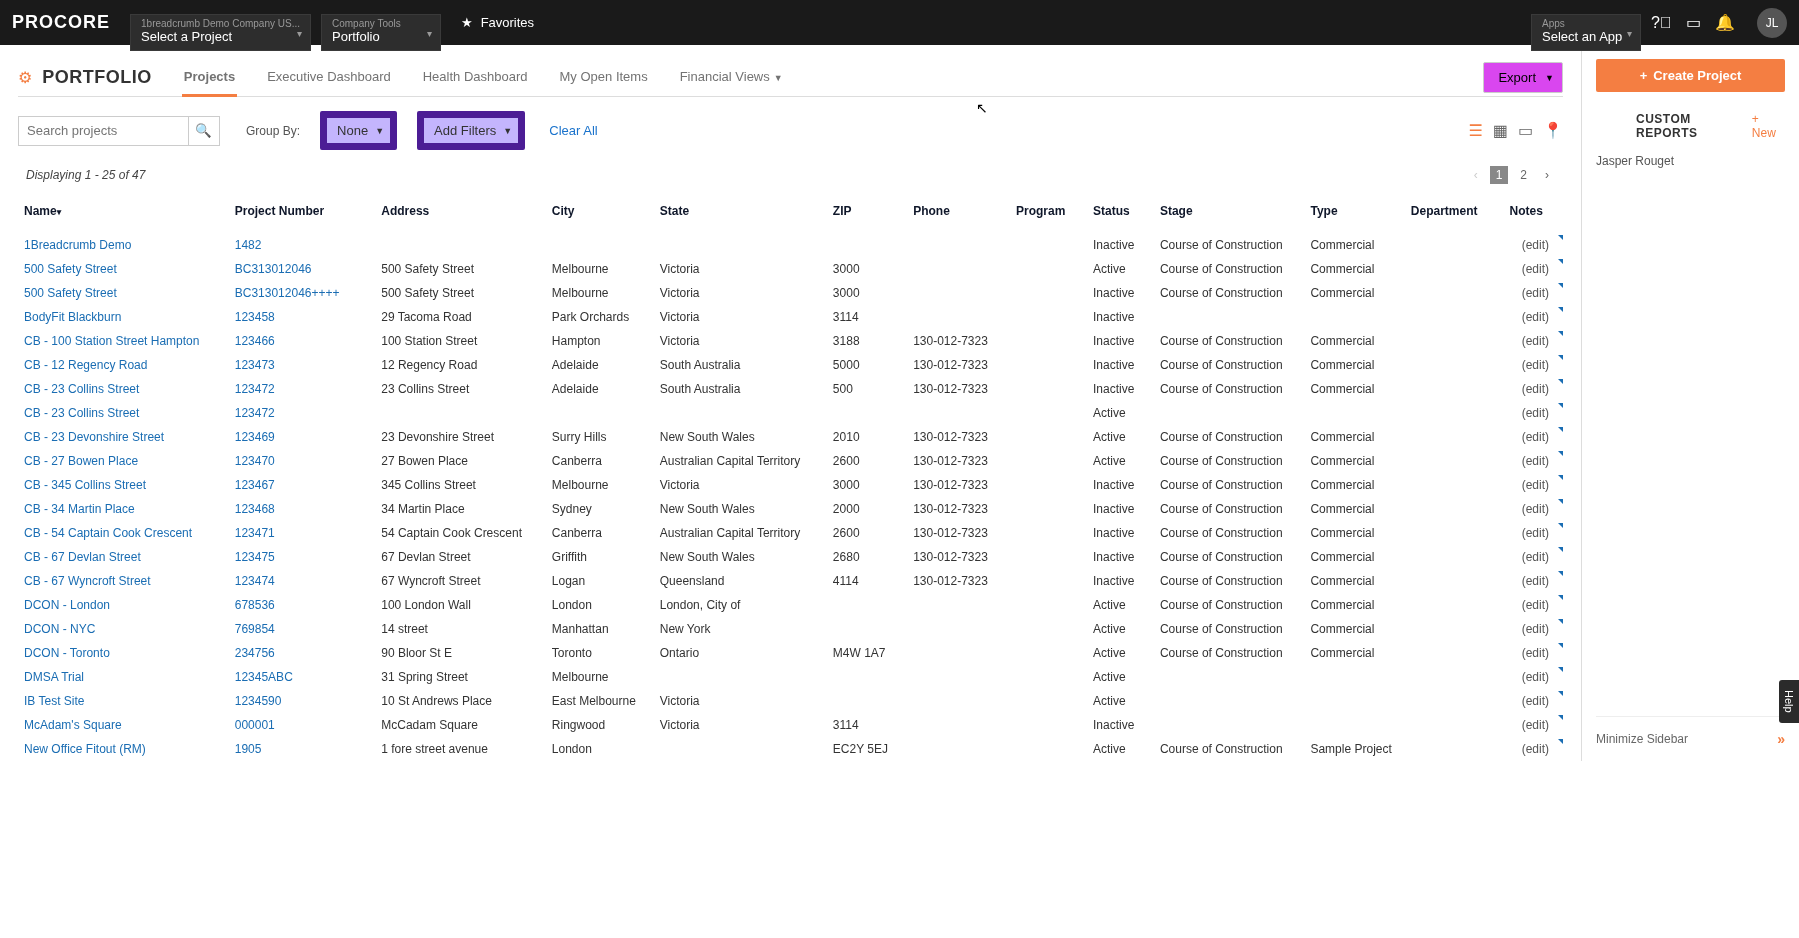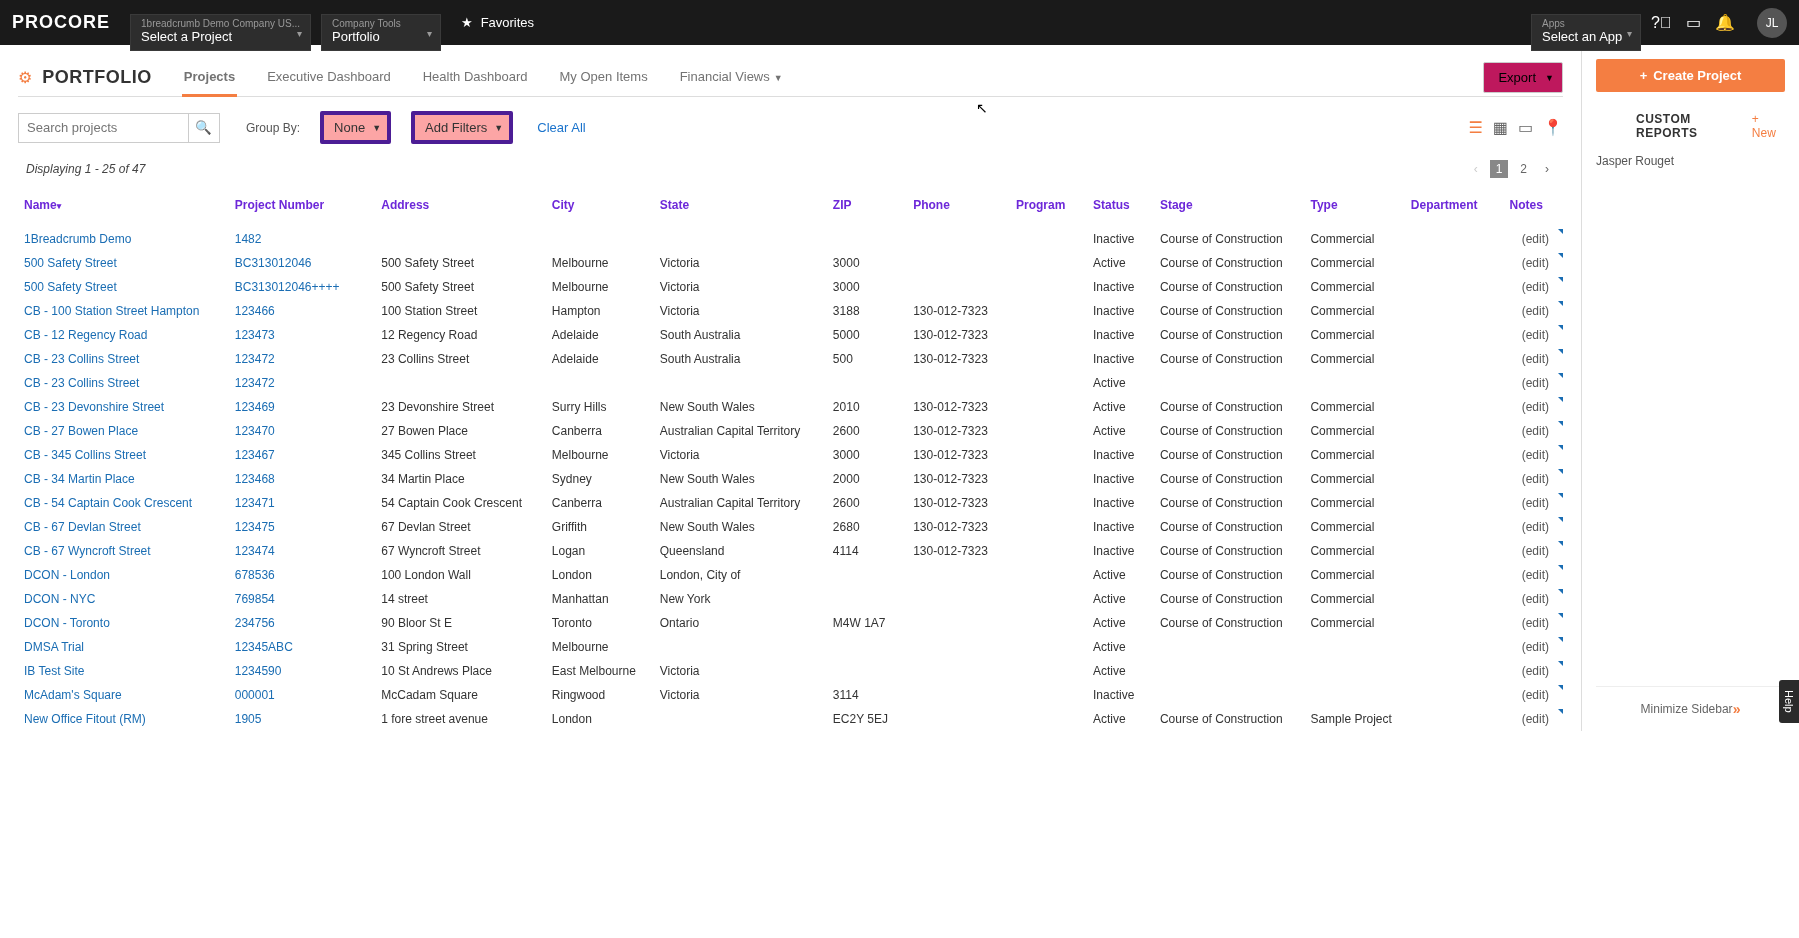--- a/index.html
+++ b/index.html
@@ -19,51 +19,51 @@
 .body-wrap { display:flex; }
 .main { flex:1; padding:0 18px; }
 .header-row { display:flex; align-items:center; border-bottom:1px solid #ddd; padding:14px 0 0; }
 .gear { color:#f47e42; font-size:16px; margin-right:10px; cursor:pointer; }
 .page-title { font-size:18px; font-weight:600; margin-right:30px; letter-spacing:0.5px; }
 .tabs { display:flex; gap:28px; flex:1; }
 .tab { color:#737373; cursor:pointer; padding:10px 2px 12px; font-size:13px; position:relative; }
 .tab.active { font-weight:600; }
 .tab.active::after { content:""; position:absolute; left:0; right:0; bottom:-1px; height:3px; background:#f47e42; }
 .caret-dn { font-size:9px; margin-left:4px; }
-.export-btn { border:1px solid #ccc; background:#be185d; padding:7px 26px 7px 14px; position:relative; cursor:pointer; font-size:13px; border-radius:2px; }
+.export-btn { border:1px solid #ccc; background:#d946ef; padding:7px 26px 7px 14px; position:relative; cursor:pointer; font-size:13px; border-radius:2px; }
 .export-btn .caret-dn { position:absolute; right:8px; top:50%; transform:translateY(-50%); }
 .filter-row { display:flex; align-items:center; padding:14px 0 10px; gap:20px; }
 .search-group { display:flex; }
 .search-input { width:170px; height:30px; border:1px solid #ccc; border-right:none; padding:0 8px; font-size:13px; }
 .search-btn { width:32px; height:30px; border:1px solid #ccc; background:#fff; cursor:pointer; display:flex; align-items:center; justify-content:center; }
 .gb-label { font-size:12px; color:#555; margin-left:6px; }
-.dropdown { border:4px solid #4c1d95; background:#fca5a5; padding:5px 22px 5px 10px; position:relative; cursor:pointer; font-size:13px; border-radius:2px; }
+.dropdown { border:7px solid #4c1d95; background:#c4b5fd; padding:5px 22px 5px 10px; position:relative; cursor:pointer; font-size:13px; border-radius:2px; }
 .dropdown .caret-dn { position:absolute; right:6px; top:50%; transform:translateY(-50%); }
 .clear-all { color:#1a73cc; cursor:pointer; font-size:13px; margin-left:4px; }
 .view-icons { margin-left:auto; display:flex; gap:10px; align-items:center; color:#666; }
 .view-icon { cursor:pointer; font-size:16px; }
 .view-icon.active { color:#f47e42; }
 .count-row { display:flex; align-items:center; padding:6px 8px 10px; font-style:italic; color:#444; font-size:12px; }
 .pager { margin-left:auto; display:flex; align-items:center; gap:6px; font-style:normal; }
 .pg { padding:2px 6px; cursor:pointer; color:#666; font-size:12px; }
 .pg.active { background:#888; color:#fff; }
 .pg.dis { color:#ccc; }
 .table { width:100%; border-collapse:collapse; }
-.table th { text-align:left; font-weight:600; font-size:12px; color:#6d28d9; padding:10px 6px 14px; border-bottom:1px solid transparent; }
+.table th { text-align:left; font-weight:600; font-size:12px; color:#0f172a; padding:10px 6px 14px; border-bottom:1px solid transparent; }
 .table td { font-size:12px; color:#333; padding:5px 6px; vertical-align:middle; }
 .table td.link { color:#1a6db3; cursor:pointer; }
 .table td.edit { color:#555; text-align:right; position:relative; padding-right:14px; }
 .table td.edit::after { content:""; position:absolute; right:0; top:2px; width:0; height:0; border-left:5px solid transparent; border-top:5px solid #1a6db3; }
 .sidebar { width:218px; border-left:1px solid #ddd; padding:14px 14px 0; display:flex; flex-direction:column; }
 .create-btn { background:#f47e42; color:#fff; border:none; padding:9px 12px; font-size:13px; font-weight:600; cursor:pointer; border-radius:2px; display:flex; align-items:center; justify-content:center; gap:6px; margin-bottom:20px; }
 .cr-head { display:flex; align-items:center; justify-content:space-between; margin-bottom:10px;margin-left:40px; }
 .cr-title { font-weight:600; font-size:12px; letter-spacing:0.5px; }
 .cr-new { color:#f47e42; font-size:12px; cursor:pointer; }
 .cr-item { color:#555; font-size:12px; padding:4px 0; cursor:pointer; }
-.min-side { margin-top:auto; border-top:1px solid #eee; padding:14px 0; display:flex; align-items:center; justify-content:center; color:#666; font-size:12px; cursor:pointer; }
+.min-side { margin-top:auto; border-top:1px solid #eee; padding:14px 0; display:flex; align-items:center; justify-content:space-between; color:#666; font-size:12px; cursor:pointer; }
 .min-side .arr { color:#f47e42; font-size:14px; font-weight:bold; }
 .help-tab { position:fixed; right:0; top:680px; background:#2b2b2b; color:#fff; padding:10px 4px; font-size:11px; writing-mode:vertical-rl; cursor:pointer; border-radius:3px 0 0 3px; }
 .cursor-fake { position:absolute; left:976px; top:100px; pointer-events:none; font-size:14px; color:#000; }
 .col-name{width:168px;} .col-num{width:106px;} .col-addr{width:136px;} .col-city{width:86px;} .col-state{width:138px;} .col-zip{width:64px;} .col-phone{width:82px;} .col-prog{width:56px;} .col-status{width:50px;} .col-stage{width:120px;} .col-type{width:80px;} .col-dept{width:74px;} .col-notes{width:40px;}
 </style>
 </head>
 <body>
 
 <div class="topbar">
   <div class="logo">PROCORE</div>
@@ -197,20 +197,35 @@
             <td>3000</td>
             <td></td>
             <td></td>
             <td>Inactive</td>
             <td>Course of Construction</td>
             <td>Commercial</td>
             <td></td>
             <td class="edit">(edit)</td>
           </tr>
           <tr>
+            <td class="link">BodyFit Blackburn</td>
+            <td class="link">123458</td>
+            <td>29 Tacoma Road</td>
+            <td>Park Orchards</td>
+            <td>Victoria</td>
+            <td>3114</td>
+            <td></td>
+            <td></td>
+            <td>Inactive</td>
+            <td></td>
+            <td></td>
+            <td></td>
+            <td class="edit">(edit)</td>
+          </tr>
+          <tr>
             <td class="link">CB - 100 Station Street Hampton</td>
             <td class="link">123466</td>
             <td>100 Station Street</td>
             <td>Hampton</td>
             <td>Victoria</td>
             <td>3188</td>
             <td>130-012-7323</td>
             <td></td>
             <td>Inactive</td>
             <td>Course of Construction</td>

